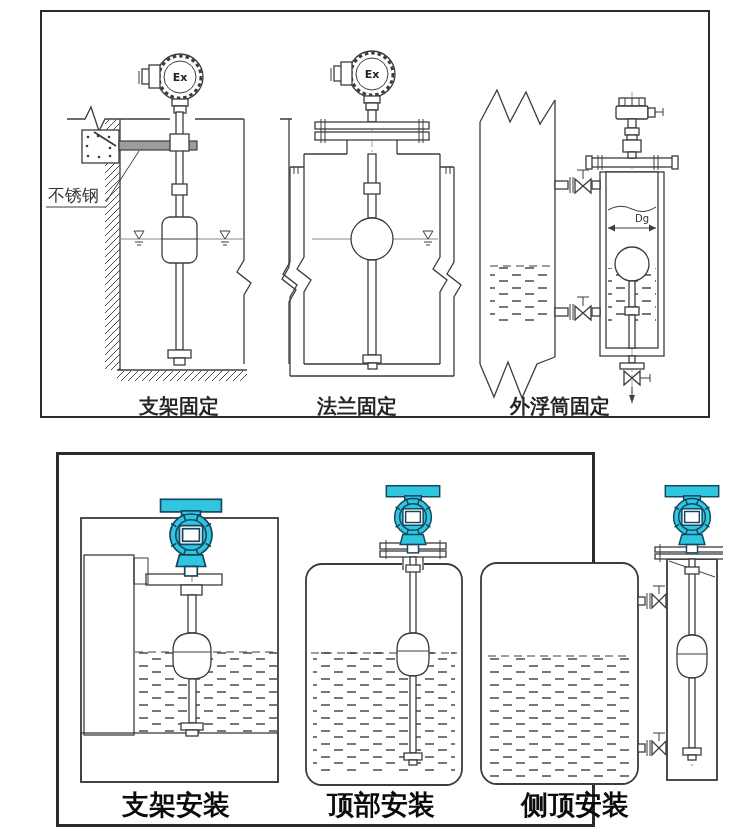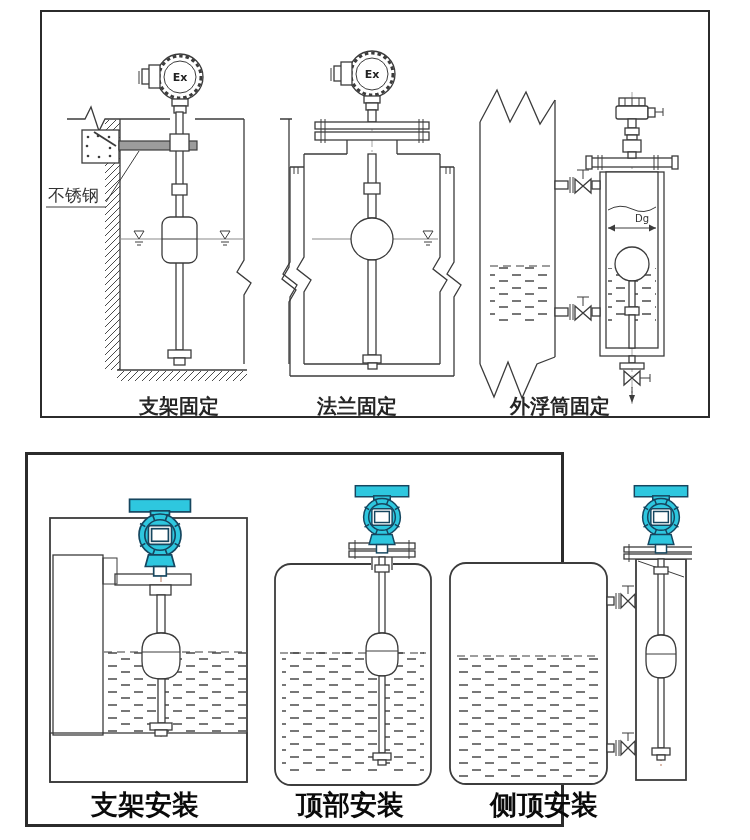--- a/index.html
+++ b/index.html
@@ -2,21 +2,21 @@
 <html><head>
 <meta charset="utf-8">
 <style>
   html,body{margin:0;padding:0;}
   body{
     width:750px;height:840px;position:relative;background:#ffffff;
     font-family:"DejaVu Sans",sans-serif;overflow:hidden;
   }
   .panel{position:absolute;background:#fff;border:2px solid #2b2b2b;box-sizing:border-box;}
   #panel-top{left:40px;top:10px;width:670px;height:408px;}
-  #panel-bottom{left:25px;top:452px;width:539px;height:375px;border-width:3px;}
+  #panel-bottom{left:56px;top:452px;width:539px;height:375px;border-width:3px;}
   svg{display:block;}
   .ink{stroke:#3c3c3c;stroke-width:1.3;fill:none;stroke-linecap:butt;stroke-linejoin:miter;}
   .inkf{stroke:#3c3c3c;stroke-width:1.3;fill:#ffffff;}
   .fillink{fill:#3c3c3c;stroke:none;}
   .thin{stroke-width:1;}
   .thick{stroke-width:1.8;}
   .gray{stroke:#8a8a8a;stroke-width:1.1;fill:none;}
   .cl{stroke:#9b9b9b;stroke-dasharray:8 3 2 3;stroke-width:0.9;fill:none;}
   .clr{stroke:#b06a4a;stroke-dasharray:7 3 2 3;stroke-width:0.9;fill:none;}
   .dashline{stroke:#3c3c3c;stroke-width:1.1;stroke-dasharray:8 5;fill:none;}

